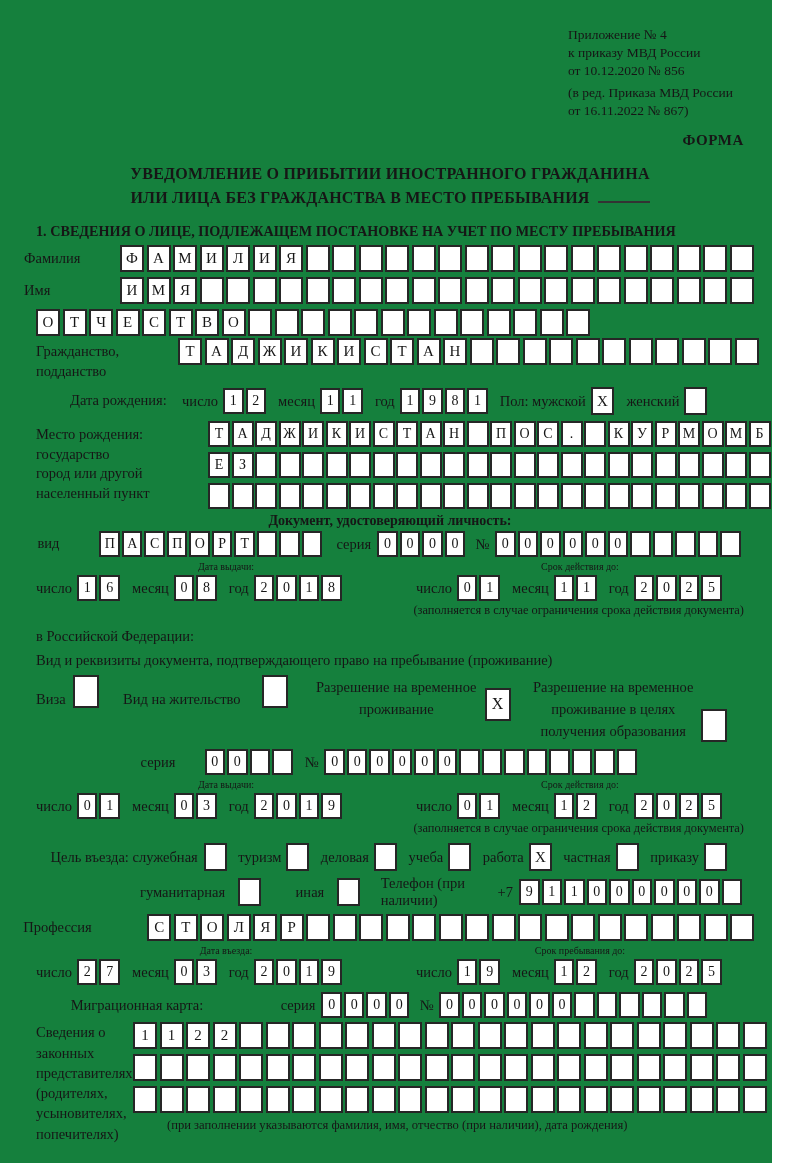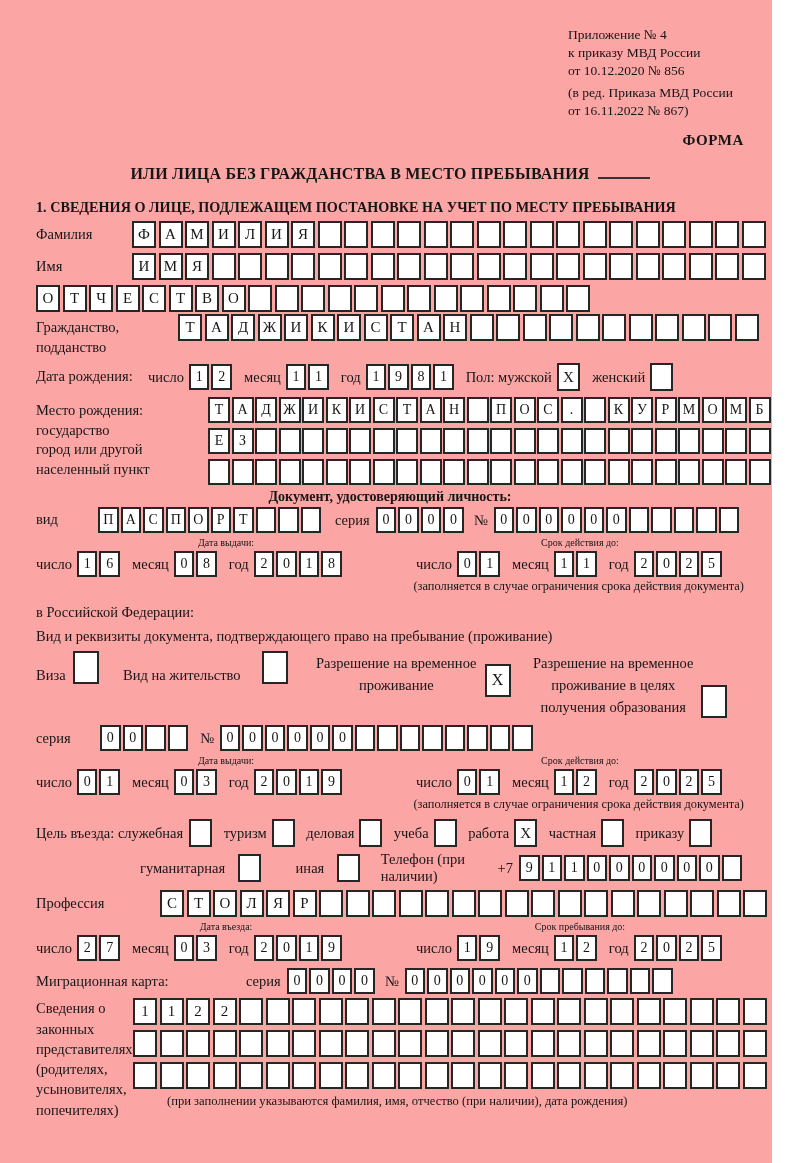--- a/index.html
+++ b/index.html
@@ -1,26 +1,26 @@
 <!DOCTYPE html>
 <html><head>
 <meta charset="utf-8">
 <style>
   html,body{margin:0;padding:0;overflow:hidden;}
   body{width:800px;height:1163px;background:#fff;color:#161616;
        font-family:"Liberation Serif","DejaVu Serif",serif;}
-  .page{width:772px;height:1163px;box-sizing:border-box;padding:26px 28px 0 36px;background:#fca5a5;}
+  .page{width:772px;height:1163px;box-sizing:border-box;padding:26px 28px 0 36px;background:#15803d;}
   .appendix{margin-left:532px;font-size:13.5px;line-height:1.32;}
   .appendix .gap{height:5px;}
   .forma{margin-top:12px;text-align:right;font-weight:bold;font-size:15px;letter-spacing:.6px;}
   .title{margin-top:13px;text-align:center;font-weight:bold;font-size:16px;line-height:1.5;letter-spacing:.2px;}
   .blank-line{display:inline-block;width:52px;height:13px;border-bottom:2px solid #333;margin-left:8px;}
   .sec1{margin-top:13px;font-weight:bold;font-size:14.2px;white-space:nowrap;}
   .r{display:flex;align-items:flex-start;margin-top:5px;}
-  .rc{display:flex;align-items:center;margin-top:5px;}
+  .rc{display:flex;align-items:center;margin-top:5px;justify-content:center;}
   .lbl{font-size:14.5px;line-height:1.35;flex:none;}
   .r .lbl{padding-top:4px;}
   .boxes{display:flex;flex:none;}
   .box{flex:none;width:24px;height:27px;border:2px solid #262626;box-sizing:border-box;margin-right:2.5px;
        display:flex;align-items:center;justify-content:center;font-size:15px;background:#fff;}
   .boxes.sm .box{width:20.5px;height:26px;margin-right:2px;font-size:14px;}
   .boxes.md .box{width:22px;height:26px;margin-right:1.5px;font-size:14px;}
   .boxes.chk .box{width:23px;height:28px;font-size:15px;}
   .boxes.bigchk .box{width:26px;height:33px;font-size:16px;}
   .dlbl{font-size:14.5px;margin-right:5px;flex:none;}
@@ -57,20 +57,21 @@
     <div>к приказу МВД России</div>
     <div>от 10.12.2020 № 856</div>
     <div class="gap"></div>
     <div>(в ред. Приказа МВД России</div>
     <div>от 16.11.2022 № 867)</div>
   </div>
 
   <div class="forma">ФОРМА</div>
 
   <div class="title">
+    <div>УВЕДОМЛЕНИЕ О ПРИБЫТИИ ИНОСТРАННОГО ГРАЖДАНИНА</div>
     <div><span>ИЛИ ЛИЦА БЕЗ ГРАЖДАНСТВА В МЕСТО ПРЕБЫВАНИЯ</span><span class="blank-line"></span></div>
   </div>
 
   <div class="sec1">1. СВЕДЕНИЯ О ЛИЦЕ, ПОДЛЕЖАЩЕМ ПОСТАНОВКЕ НА УЧЕТ ПО МЕСТУ ПРЕБЫВАНИЯ</div>
 
   <div class="rc">
     <span class="lbl" style="width:96px">Фамилия</span>
     <span class="boxes">
         <span class="box">Ф</span>
         <span class="box">А</span>

